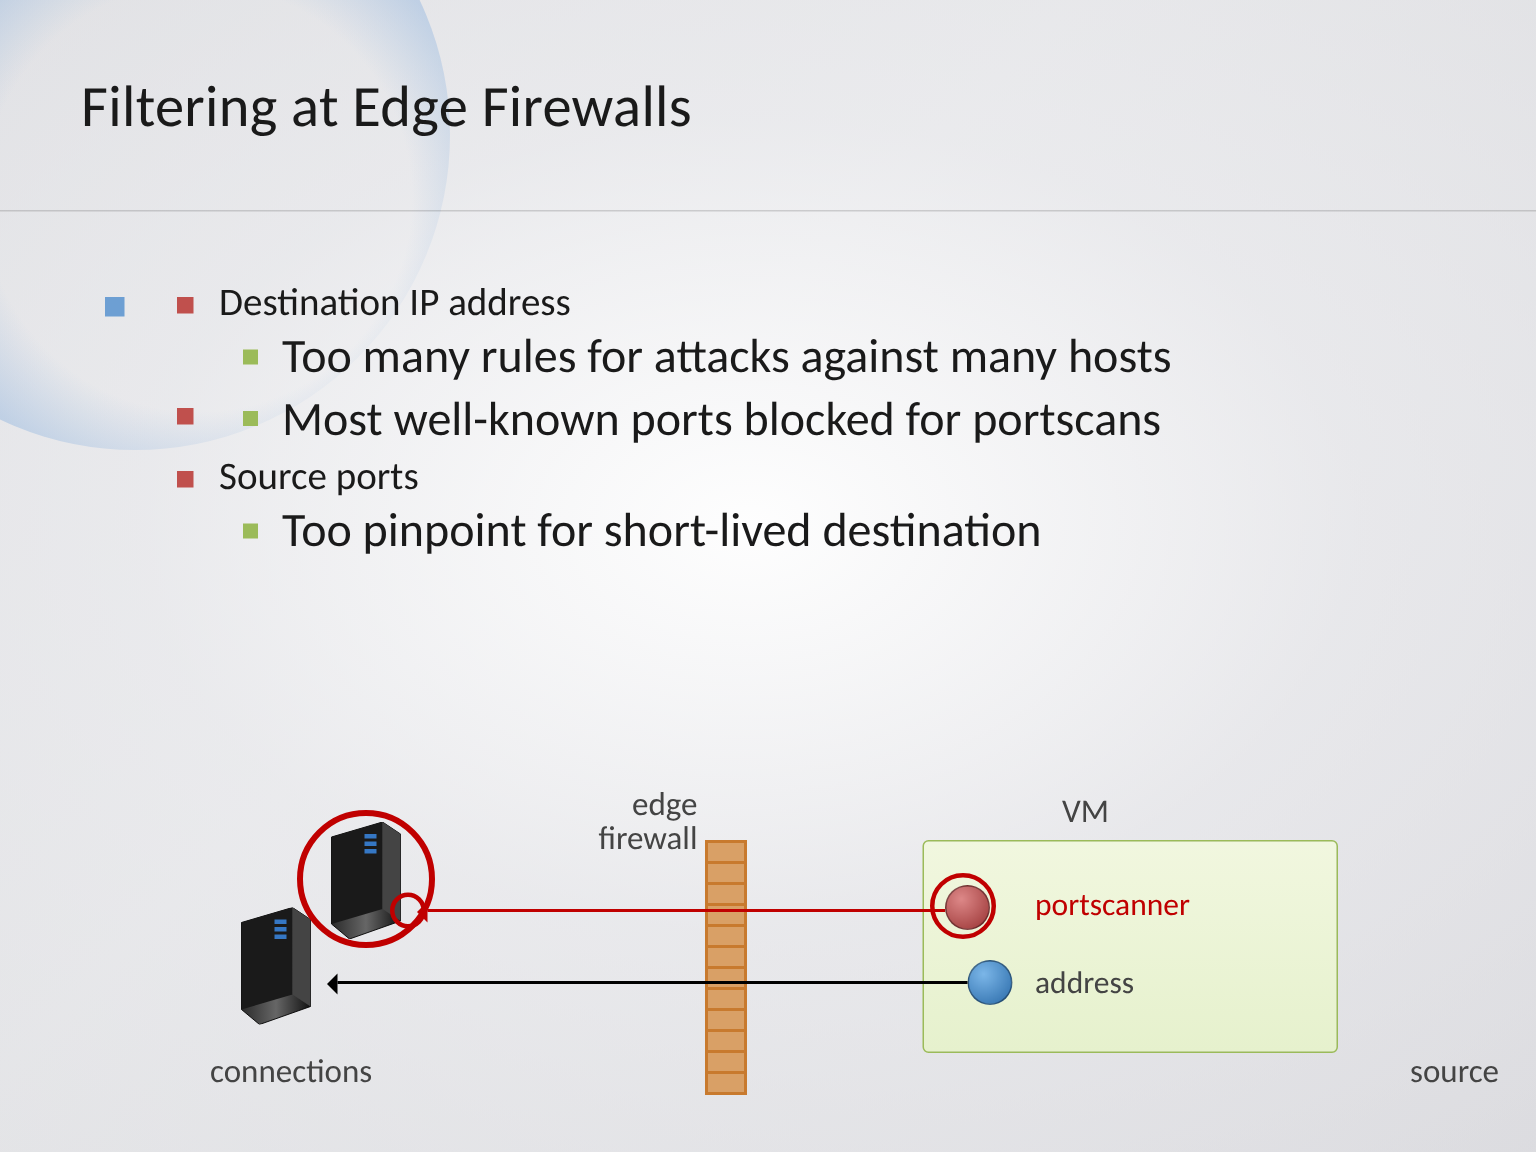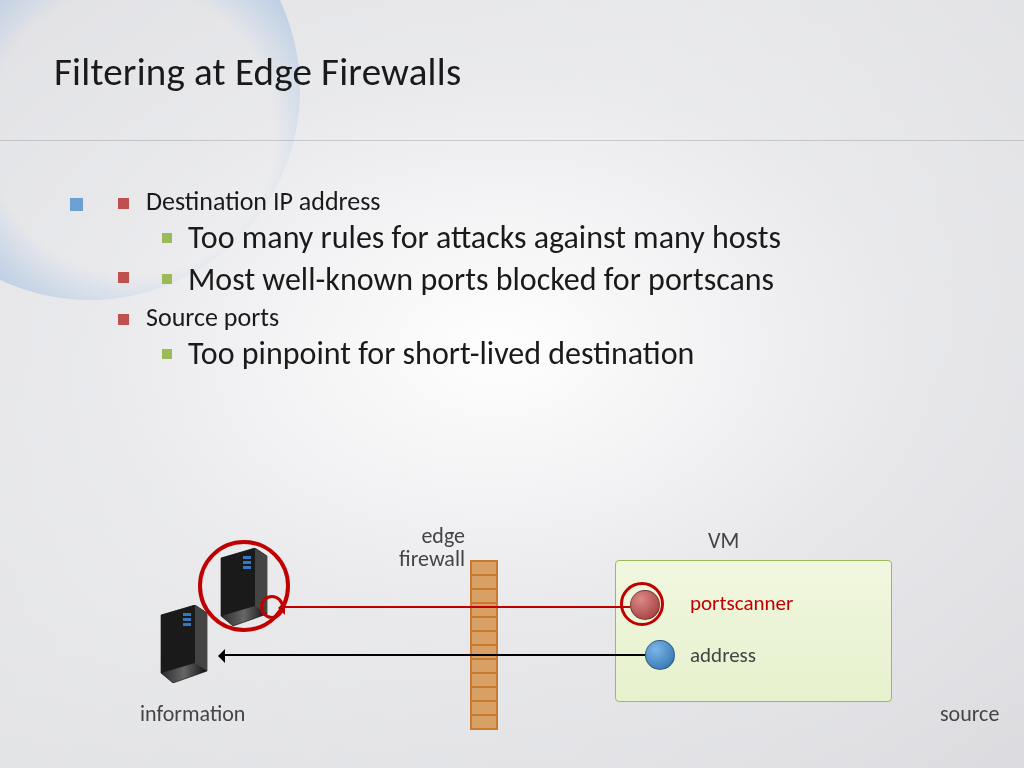--- a/index.html
+++ b/index.html
@@ -256,18 +256,18 @@
 
     <div class="arrow red" style="left:165px; top:76px; width:345px;"></div>
     <div class="arrow blk" style="left:105px; top:124px; width:420px;"></div>
 
     <div class="lbl" style="left:225px; top:-6px; text-align:right; width:120px; line-height:1.05;">
       <span>edge<br>firewall</span>
     </div>
     <div class="lbl" style="left:588px; top:-3px;">VM</div>
     <div class="lbl vm-label red" style="left:570px; top:60px;">portscanner</div>
     <div class="lbl vm-label" style="left:570px; top:112px;">address</div>
-    <div class="lbl" style="left:20px; top:170px;">information</div>
+    <div class="lbl" style="left:20px; top:170px;">connections</div>
     <div class="lbl" style="left:820px; top:170px;">source</div>
 
   </div>
 
 </div>
 
 </body></html>

